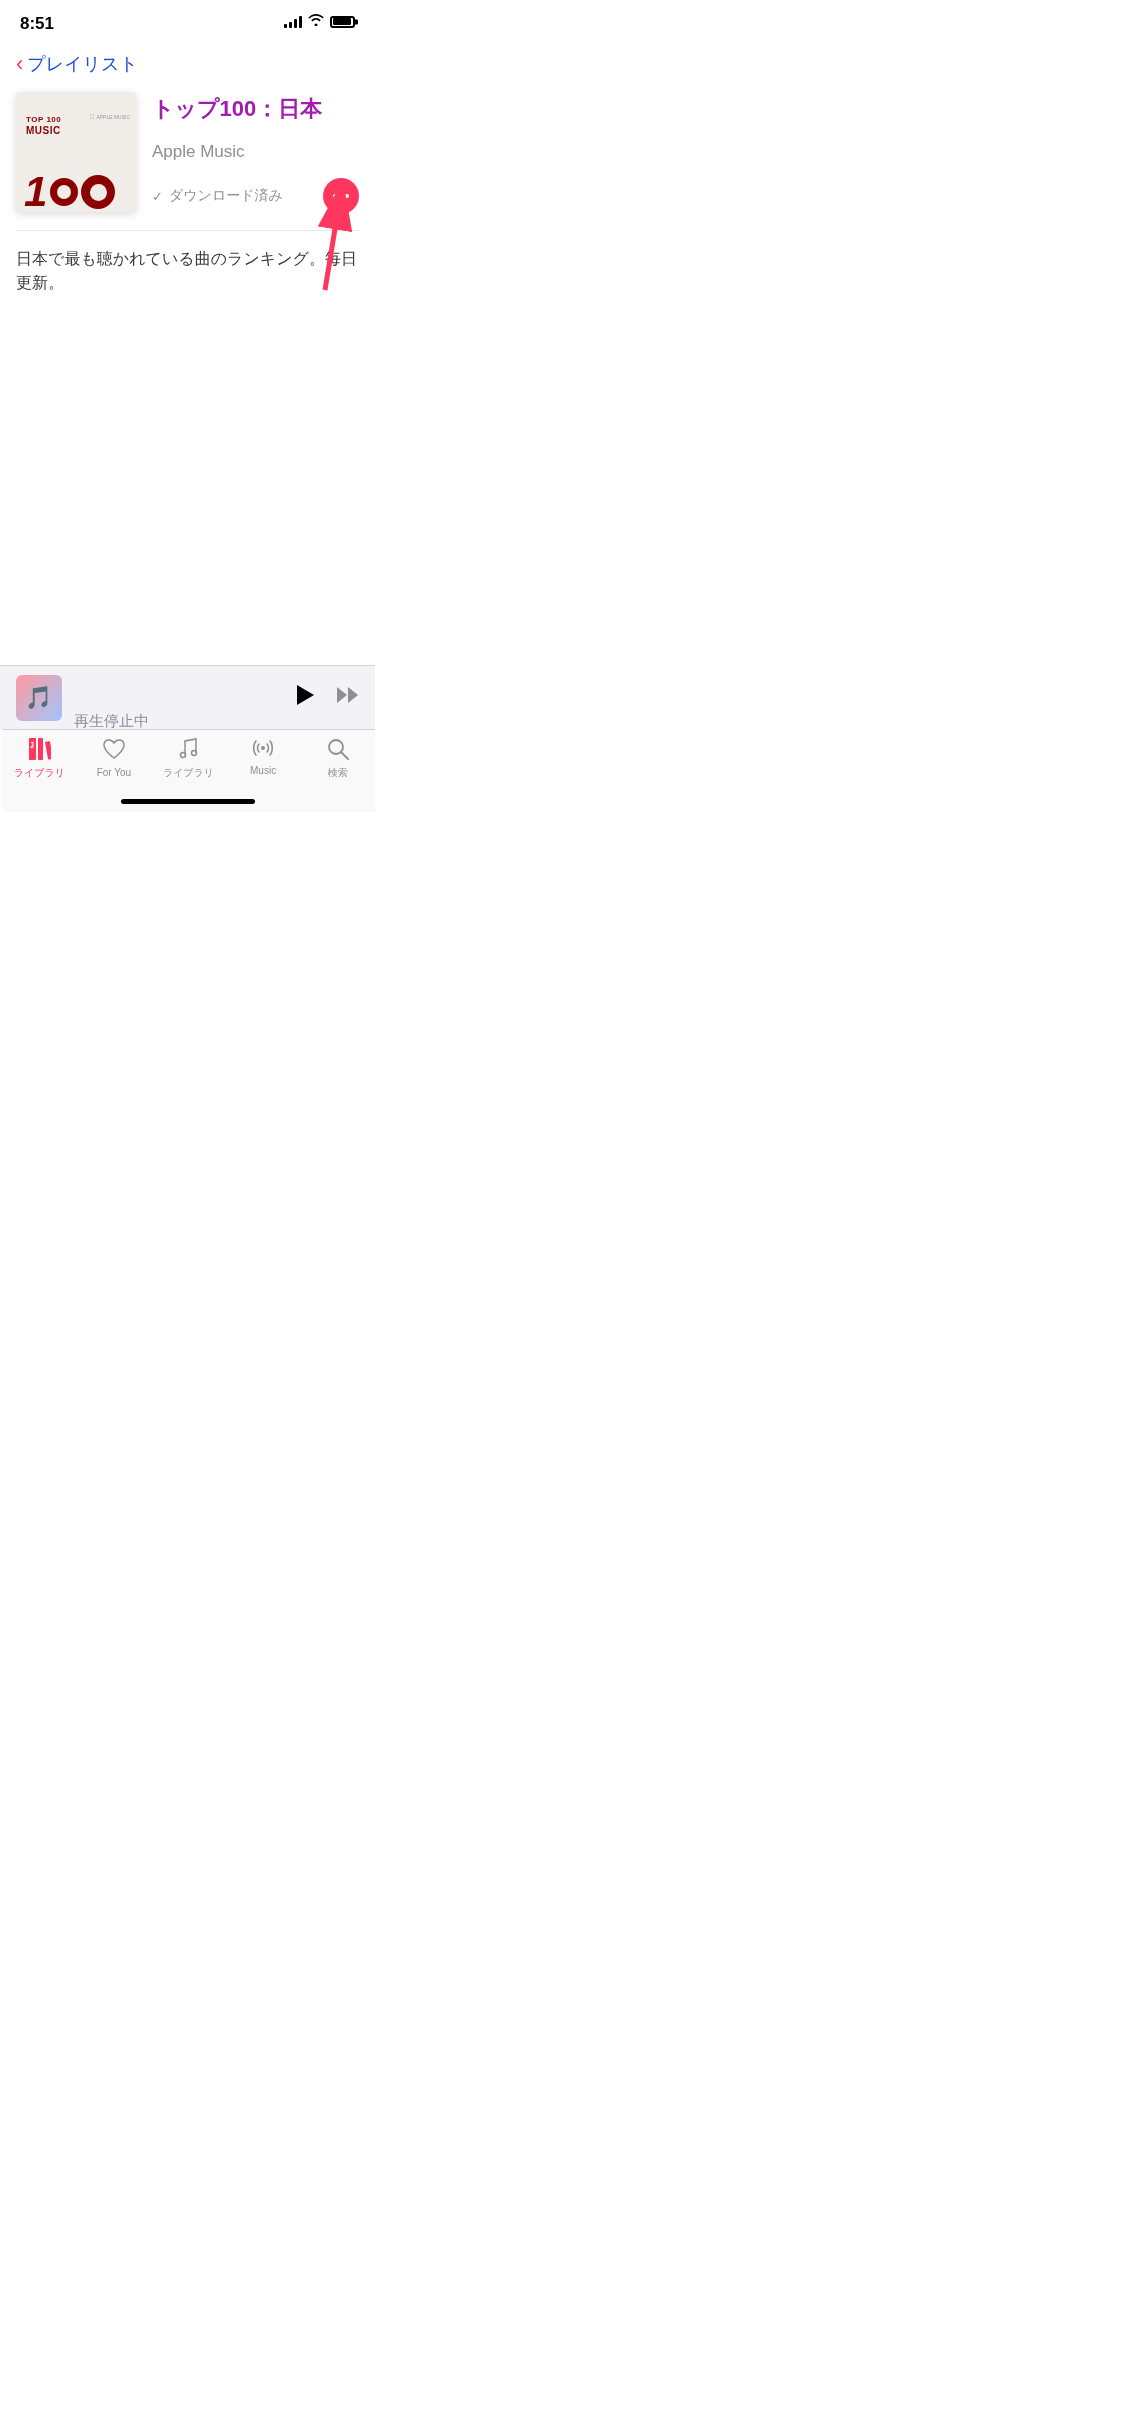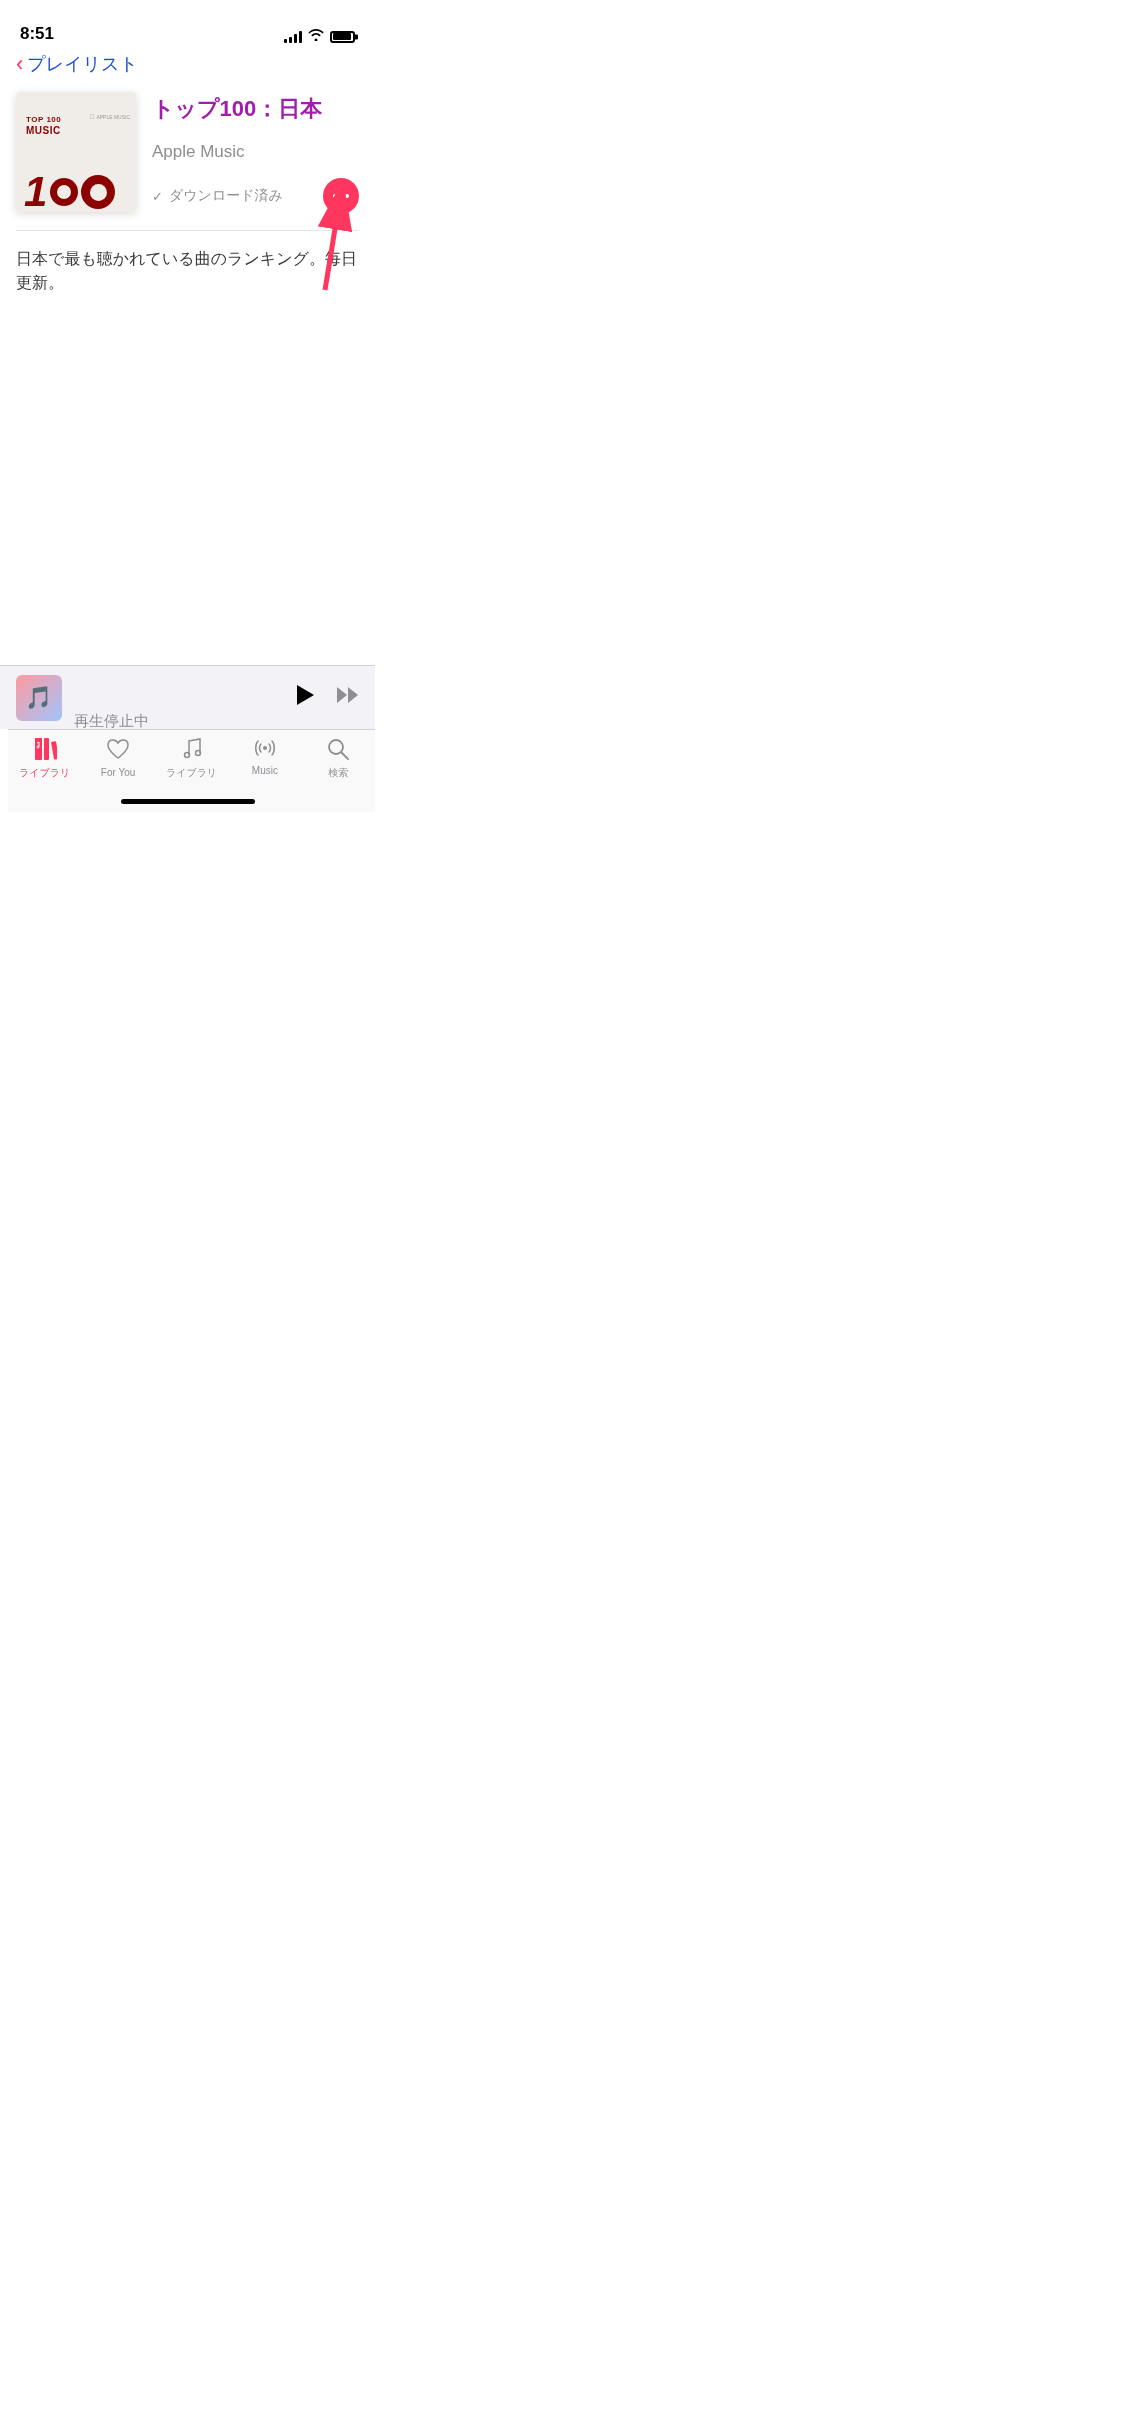--- a/index.html
+++ b/index.html
@@ -11,21 +11,21 @@
       background: #ffffff;
       font-family: -apple-system, 'Helvetica Neue', sans-serif;
       overflow: hidden;
       position: relative;
     }
 
     
     .status-bar {
       display: flex;
       justify-content: space-between;
-      align-items: flex-end;
+      align-items: flex-start;
       padding: 14px 20px 0 20px;
       height: 44px;
     }
 
     .status-time {
       font-size: 17px;
       font-weight: 600;
       color: #000;
     }
 
@@ -301,21 +301,21 @@
 
     .forward-btn {
       color: #8e8e93;
       font-size: 18px;
     }
 
     
     .tab-bar {
       position: absolute;
       bottom: 0;
-      left: 8px;
+      left: 2px;
       right: 0;
       height: 83px;
       background: #f9f9f9;
       border-top: 1px solid #d1d1d6;
       display: flex;
       align-items: flex-start;
       padding-top: 8px;
     }
 
     .tab-item {

